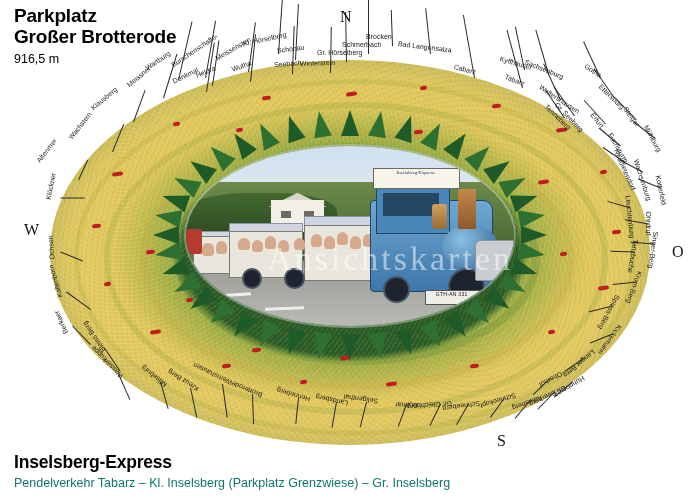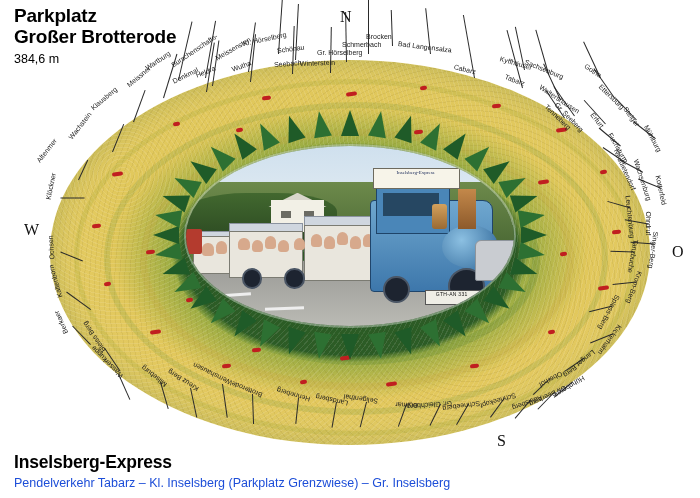--- a/index.html
+++ b/index.html
@@ -13,21 +13,21 @@
   .page{position:absolute;inset:0;}
 
   
   .title-block{position:absolute;left:14px;top:6px;z-index:40;}
   .title-1{font-size:19px;font-weight:bold;color:#000;line-height:20px;letter-spacing:-0.2px;}
   .title-2{font-size:19px;font-weight:bold;color:#000;line-height:21px;letter-spacing:-0.2px;}
   .title-alt{font-size:12.5px;color:#000;margin-top:5px;}
 
   .footer-block{position:absolute;left:14px;bottom:8px;z-index:40;}
   .foot-1{font-size:17.5px;font-weight:bold;color:#000;line-height:21px;letter-spacing:-0.2px;}
-  .foot-2{font-size:12.5px;color:#1d4ed8;margin-top:3px;}
+  .foot-2{font-size:12.5px;color:#0f766e;margin-top:3px;}
 
   
   .compass{position:absolute;font-size:16px;color:#111;z-index:40;font-family:"Liberation Serif", serif;}
   .cmp-n{left:340px;top:8px;}
   .cmp-s{left:497px;top:432px;}
   .cmp-w{left:24px;top:221px;}
   .cmp-o{left:672px;top:243px;}
 
   
   .disc-wrap{position:absolute;left:0;top:0;width:700px;height:498px;z-index:5;}
@@ -395,30 +395,31 @@
     <div class="wheel wh3"></div>
     <div class="wheel wh4"></div>
     <div class="wheel wh1"></div>
     <div class="wheel wh2"></div>
     <div class="plate"></div>
     <div class="platetxt">GTH-AN 331</div>
     <div class="car"></div>
     <div class="carR"></div>
   </div>
 
+  <div class="wm2">Ansichtskarten</div>
 
   <div class="compass cmp-n">N</div>
   <div class="compass cmp-s">S</div>
   <div class="compass cmp-w">W</div>
   <div class="compass cmp-o">O</div>
 
   <div class="title-block">
     <div class="title-1">Parkplatz</div>
     <div class="title-2">Großer Brotterode</div>
-    <div class="title-alt">384,6 m</div>
+    <div class="title-alt">916,5 m</div>
   </div>
 
   <div class="footer-block">
     <div class="foot-1">Inselsberg-Express</div>
     <div class="foot-2">Pendelverkehr Tabarz – Kl. Inselsberg (Parkplatz Grenzwiese) – Gr. Inselsberg</div>
   </div>
 
 </div>
 
 </body></html>

